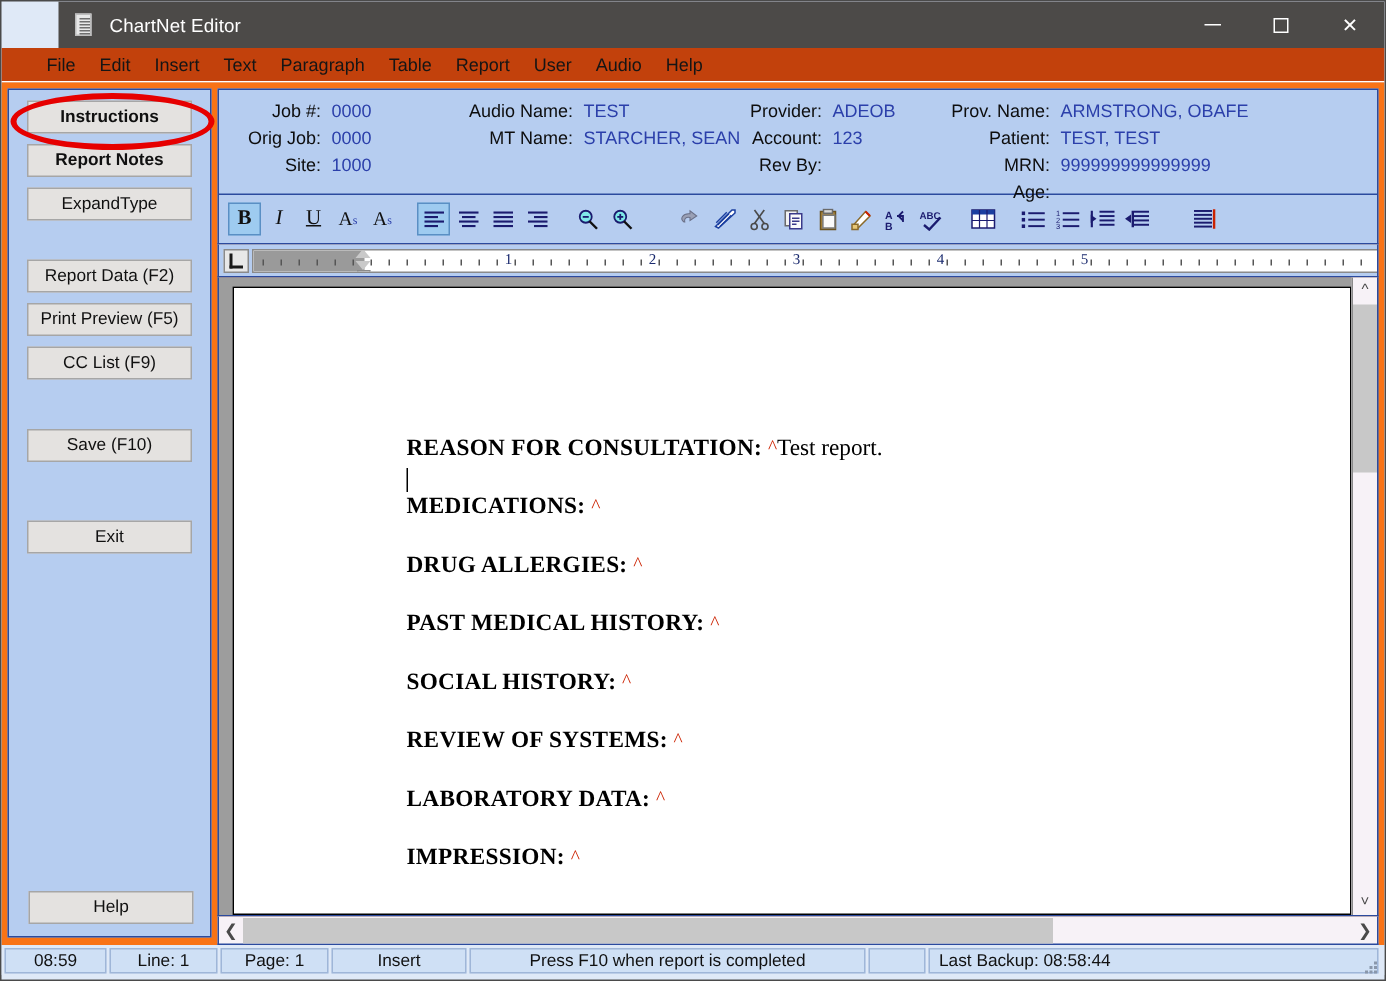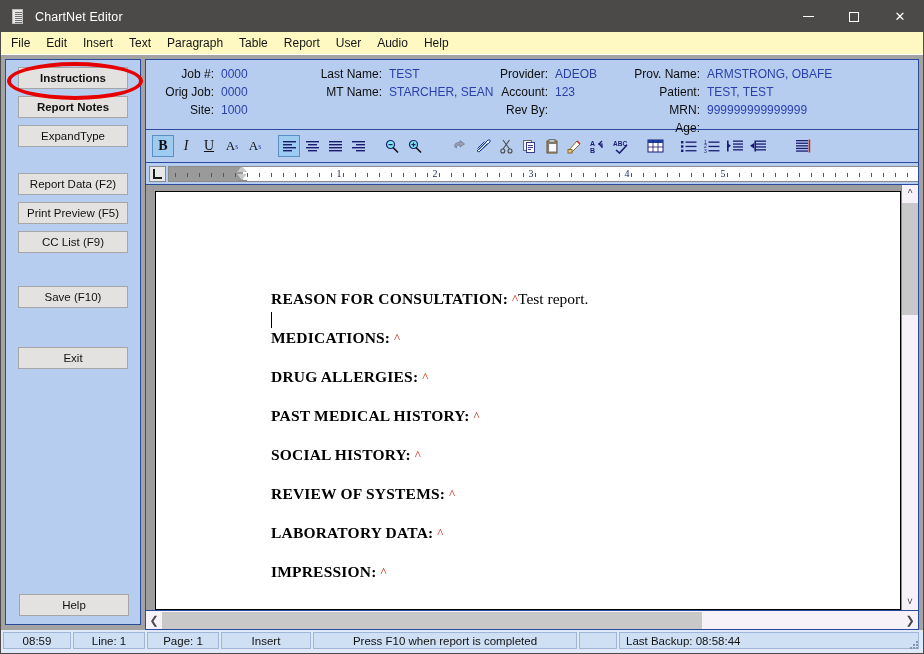--- a/index.html
+++ b/index.html
@@ -7,41 +7,41 @@
     width:924px;height:654px;overflow:hidden;
     font-family:"Liberation Sans",sans-serif;
     background:#f0f0f0;
     -webkit-font-smoothing:antialiased;
   }
   .app{position:relative;width:924px;height:654px;box-sizing:border-box;
        border:1px solid #4a4a4a;background:#dfe9f7;overflow:hidden;}
 
   
   .titlebar{height:31px;background:#4c4a48;display:flex;align-items:center;
-            position:relative;}
+            position:relative;margin-left:38px;}
   .title-icon{width:16px;height:16px;margin-left:9px;margin-right:9px;
               position:relative;flex:0 0 auto;}
   .title-icon .doc{position:absolute;left:2px;top:0px;width:11px;height:15px;
                    background:#e8e8e8;border:1px solid #bdbdbd;box-sizing:border-box;}
   .title-icon .doc:before{content:"";position:absolute;left:2px;top:2px;width:7px;height:1px;
      background:#6f6f6f;box-shadow:0 2px 0 #6f6f6f,0 4px 0 #6f6f6f,0 6px 0 #6f6f6f,0 8px 0 #6f6f6f,0 10px 0 #6f6f6f;}
   .title-text{color:#ffffff;font-size:12.5px;letter-spacing:.1px;}
   .win-btns{position:absolute;right:0;top:0;height:31px;display:flex;}
   .win-btn{width:46px;height:31px;display:flex;align-items:center;justify-content:center;
            color:#ffffff;font-size:13px;line-height:1;cursor:default;}
   .wb-min{display:block;width:11px;height:1px;background:#fff;}
   .wb-max{display:block;width:10px;height:10px;border:1px solid #fff;box-sizing:border-box;}
 
   
-  .menubar{height:22px;background:#fef9c3;display:flex;align-items:center;
-           padding-left:2px;border-bottom:1px solid #ffffff;}
+  .menubar{height:22px;background:#c2410c;display:flex;align-items:center;
+           padding-left:22px;border-bottom:1px solid #ffffff;}
   .menu-item{font-size:12px;color:#151515;padding:2px 8px;cursor:default;}
 
   
-  .mainrow{display:flex;height:575px;background:#a3a3a3;}
+  .mainrow{display:flex;height:575px;background:#f97316;}
 
   
   .sidebar{width:136px;flex:0 0 136px;background:#b6cdf0;border:1px solid #2b4a9e;
            box-sizing:border-box;margin:4px 0 0 4px;height:566px;position:relative;
            padding-top:7px;}
   .sbtn{display:block;width:110px;margin:0 auto 7px auto;height:22px;line-height:20px;
         text-align:center;font-size:11.5px;color:#101010;
         background:#e4e2e0;border:1px solid #a6a6a6;box-sizing:border-box;cursor:default;}
   .sbtn.bold{font-weight:bold;}
   .gap{height:19px;}
@@ -196,21 +196,21 @@
 
     <div class="right">
 
       <div class="infobar">
         <div class="infocol c1">
           <div class="inforow"><span class="ilbl">Job #:</span><span class="ival">0000</span></div>
           <div class="inforow"><span class="ilbl">Orig Job:</span><span class="ival">0000</span></div>
           <div class="inforow"><span class="ilbl">Site:</span><span class="ival">1000</span></div>
         </div>
         <div class="infocol c2">
-          <div class="inforow"><span class="ilbl">Last Name:</span><span class="ival">TEST</span></div>
+          <div class="inforow"><span class="ilbl">Audio Name:</span><span class="ival">TEST</span></div>
           <div class="inforow"><span class="ilbl">MT Name:</span><span class="ival">STARCHER, SEAN</span></div>
         </div>
         <div class="infocol c3">
           <div class="inforow"><span class="ilbl">Provider:</span><span class="ival">ADEOB</span></div>
           <div class="inforow"><span class="ilbl">Account:</span><span class="ival">123</span></div>
           <div class="inforow"><span class="ilbl">Rev By:</span><span class="ival"></span></div>
         </div>
         <div class="infocol c4">
           <div class="inforow"><span class="ilbl">Prov. Name:</span><span class="ival">ARMSTRONG, OBAFE</span></div>
           <div class="inforow"><span class="ilbl">Patient:</span><span class="ival">TEST, TEST</span></div>

